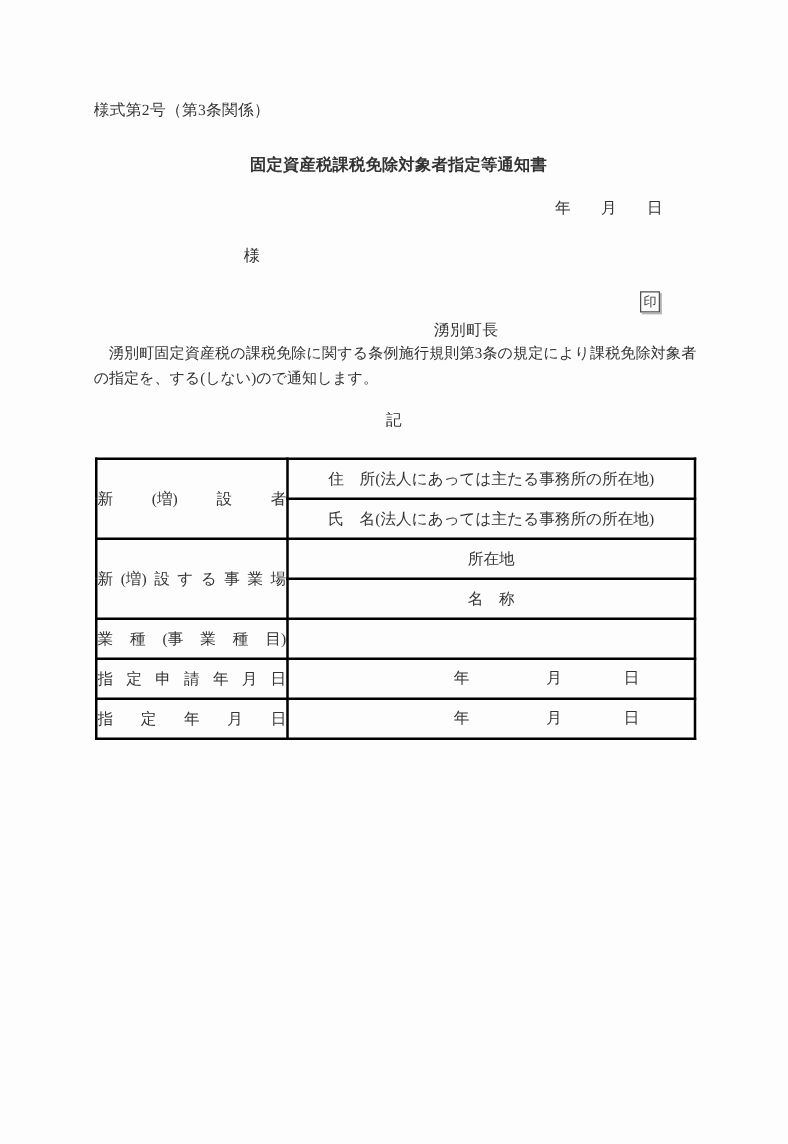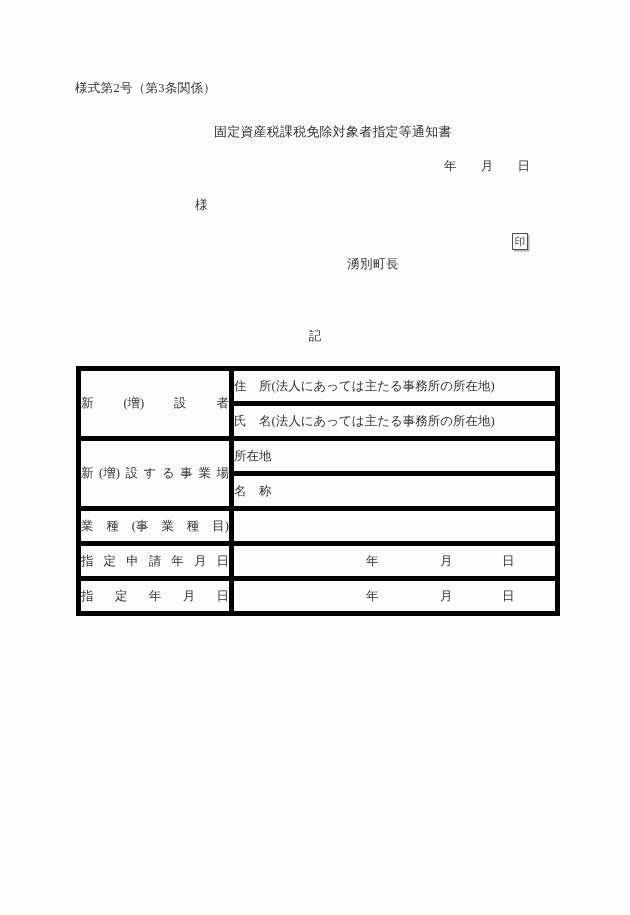--- a/index.html
+++ b/index.html
@@ -10,21 +10,21 @@
     margin: 0 auto;
     background: #fdfdfd;
     color: #333333;
     font-family: "Liberation Serif", "DejaVu Serif", serif;
     font-size: 12.5px;
     overflow: hidden;
   }
   .abs { position: absolute; }
 
   .form-number { left: 75px; top: 80px; letter-spacing: 0.3px; }
-  .doc-title   { left: 214px; top: 123px; font-size: 13px; letter-spacing: 0.2px; }
+  .doc-title   { left: 200px; top: 123px; font-size: 13px; letter-spacing: 0.2px; font-weight: bold; }
 
   .date-line {
     left: 444px; top: 158px; width: 86px;
     display: flex; justify-content: space-between;
   }
 
   .addressee { left: 195px; top: 196px; font-size: 13px; }
 
   .issuer { left: 347px; top: 256px; letter-spacing: 0.5px; }
 
@@ -51,25 +51,26 @@
   table.form-table {
     position: absolute;
     left: 76px; top: 366px;
     width: 479px;
     border-collapse: collapse;
     table-layout: fixed;
     font-size: 12.5px;
     color: #333333;
   }
   table.form-table td {
-    border: 5px solid #000000;
+    border: 2px solid #000000;
     height: 30px;
     padding: 0;
     vertical-align: middle;
     overflow: hidden;
+    text-align: center;
   }
   td.label-cell { padding: 0 11px 0 9px; }
   .justify { display: flex; justify-content: space-between; }
   td.value-cell { padding-left: 9px; }
   td.date-cell { position: relative; }
   td.date-cell span {
     position: absolute; top: 50%; transform: translateY(-50%);
   }
   td.date-cell .date-y { left: 132px; }
   td.date-cell .date-m { left: 206px; }
@@ -89,20 +90,21 @@
     <span>月</span>
     <span>日</span>
   </div>
 
   <div class="abs addressee">様</div>
 
   <div class="abs issuer">湧別町長</div>
 
   <div class="abs seal">印</div>
 
+  <div class="abs paragraph">湧別町固定資産税の課税免除に関する条例施行規則第3条の規定により課税免除対象者の指定を、する(しない)ので通知します。</div>
 
   <div class="abs section-marker">記</div>
 
   <table class="form-table">
     <colgroup>
       <col style="width:153px">
       <col style="width:326px">
     </colgroup>
     <tbody>
       <tr>

